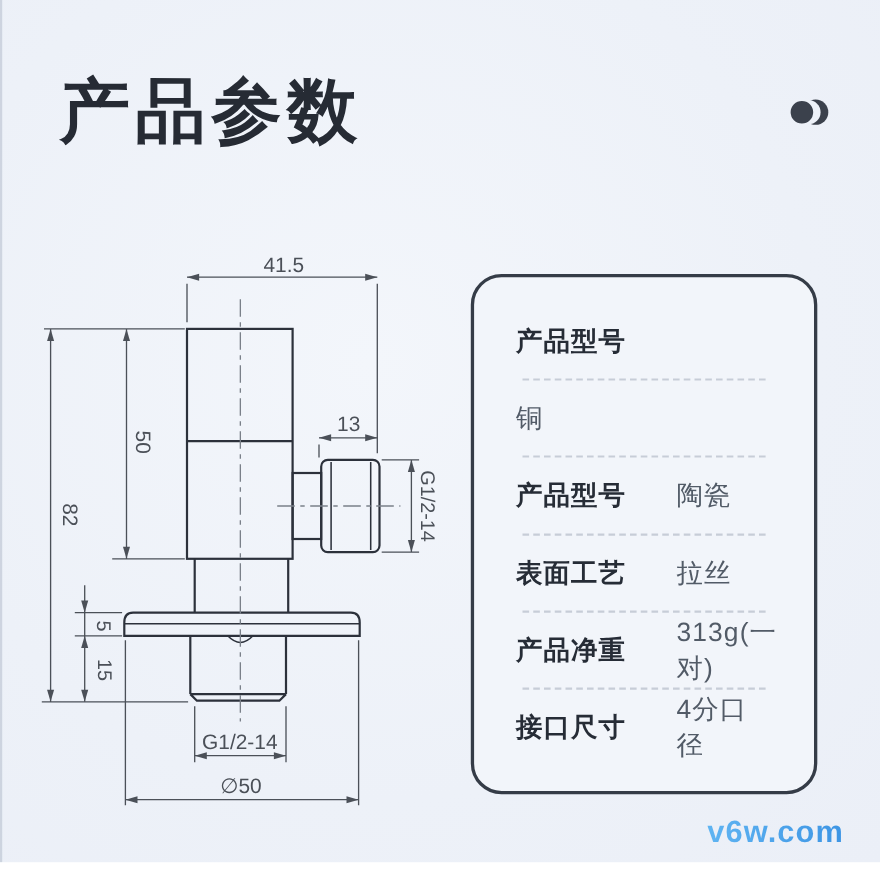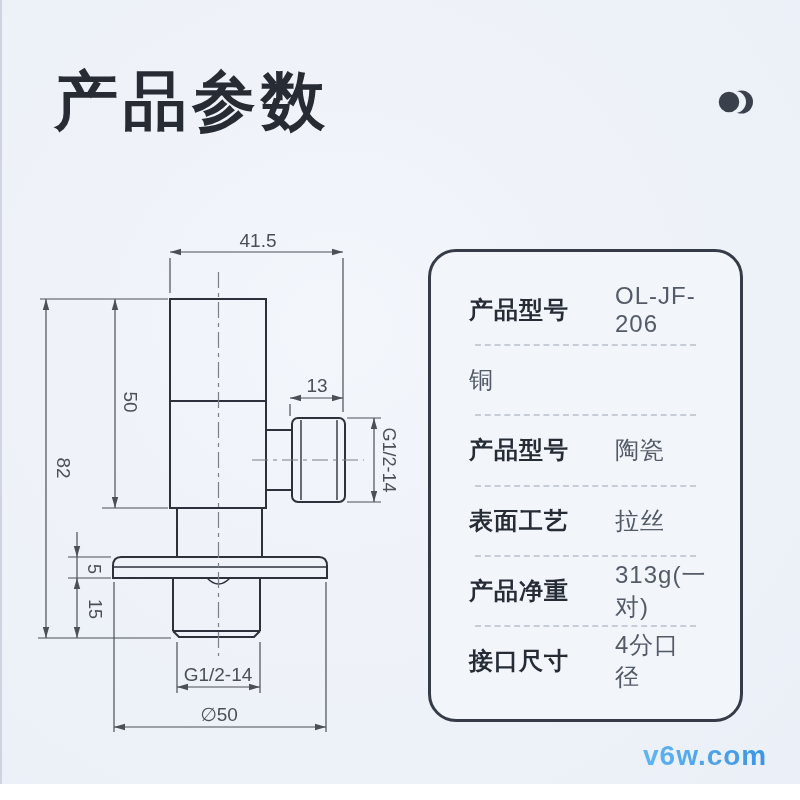--- a/index.html
+++ b/index.html
@@ -131,21 +131,20 @@
     <text class="dim-text-sm" transform="translate(383,460) rotate(90)" text-anchor="middle">G1/2-14</text>
     <text class="dim-text-sm" transform="translate(88,569) rotate(90)" text-anchor="middle">5</text>
     <text class="dim-text-sm" transform="translate(89,609) rotate(90)" text-anchor="middle">15</text>
     <text class="dim-text" x="218" y="681" text-anchor="middle">G1/2-14</text>
     <text class="dim-text" x="219" y="721" text-anchor="middle" font-size="20">∅50</text>
   </svg>
 
   <div class="spec-card">
     <div class="spec-row">
       <span class="spec-label">产品型号</span>
-      <span class="spec-value">OL-JF-206</span>
     </div>
     <div class="spec-divider"></div>
     <div class="spec-row">
       <span class="spec-value">铜</span>
     </div>
     <div class="spec-divider"></div>
     <div class="spec-row">
       <span class="spec-label">产品型号</span>
       <span class="spec-value">陶瓷</span>
     </div>

